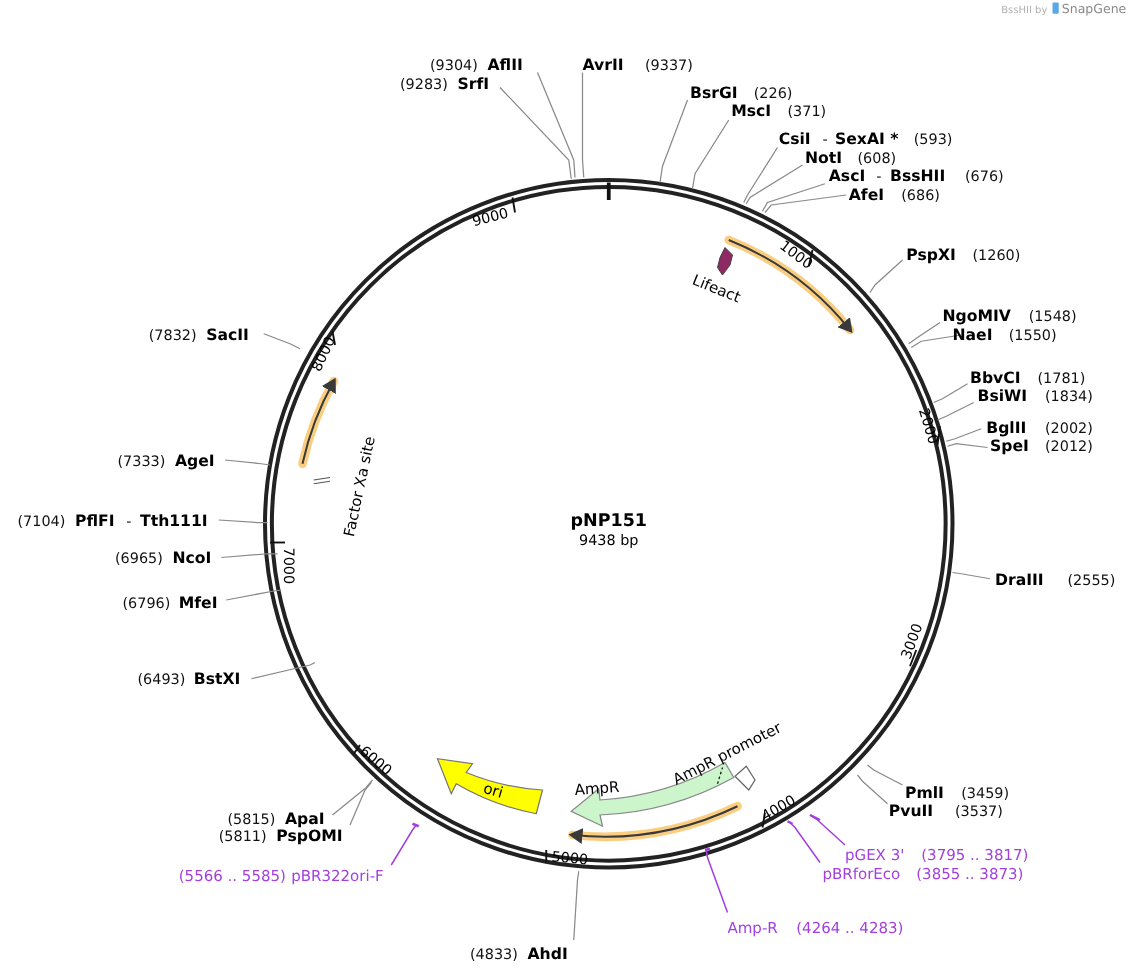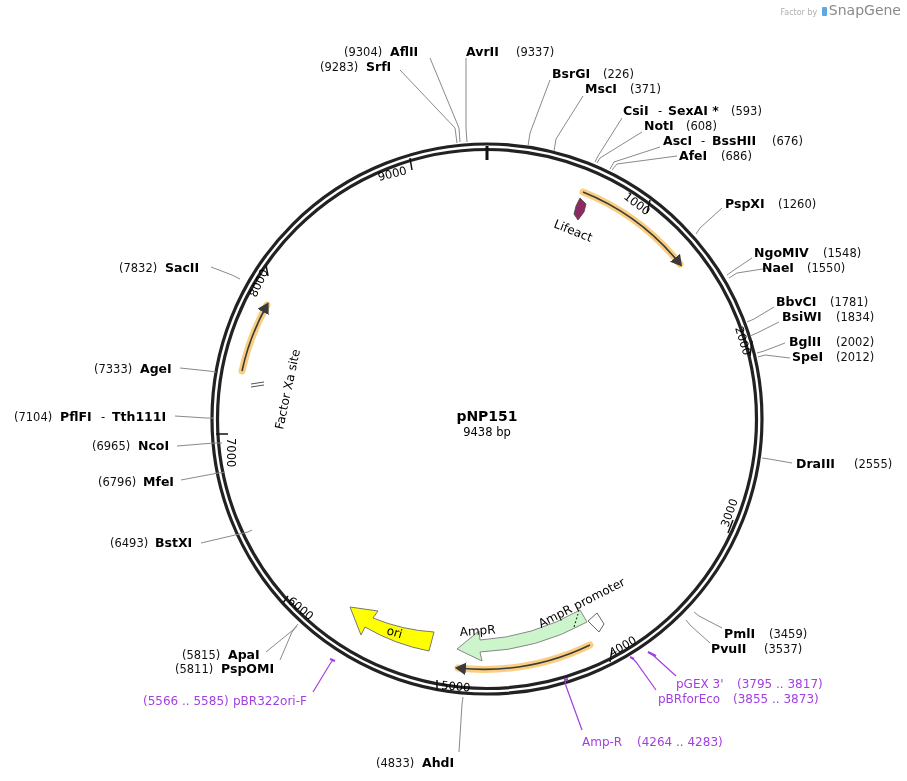--- a/index.html
+++ b/index.html
@@ -9,27 +9,27 @@
   .pos { font-family: "DejaVu Sans", sans-serif; font-size: 11.5px; fill: #111; }
   .primer { font-family: "DejaVu Sans", sans-serif; font-size: 12px; fill: #a23fe0; }
   .tick { font-family: "DejaVu Sans", sans-serif; font-size: 11.5px; fill: #000; }
   .feat { font-family: "DejaVu Sans", sans-serif; font-size: 12px; fill: #000; }
   .leader { stroke: #8a8a8a; stroke-width: 1; fill: none; }
   .pleader { stroke: #a23fe0; stroke-width: 1.2; fill: none; }
   .title { font-family: "DejaVu Sans", sans-serif; font-size: 14px; font-weight: bold; fill: #000; }
   .sub { font-family: "DejaVu Sans", sans-serif; font-size: 11.5px; fill: #000; }
   .brand { position: absolute; right: 6px; top: 2px; font-size: 8px; color: #b0b0b0; font-family: "DejaVu Sans", sans-serif; }
   .brand .logo { display: inline-block; width: 5px; height: 9px; background: #5aa8e6; border-radius: 1px; vertical-align: -1px; margin: 0 2px; }
-  .brand .sg { color: #8a8a8a; font-size: 14px; }
+  .brand .sg { color: #8a8a8a; font-size: 10px; }
 </style>
 </head>
 <body>
 
 <div class="brand">
-  <span>Factor by</span>
+  <span>BssHII by</span>
   <span class="logo"></span><span class="sg">SnapGene</span>
 </div>
 
 <svg width="907" height="781" viewBox="0 0 907 781">
   <defs>
     <marker id="arrowhead" markerWidth="8" markerHeight="8" refX="5" refY="4" orient="auto">
       <path d="M0,0 L7,4 L0,8 z" fill="#3a3a3a"></path>
     </marker>
   </defs>
 

